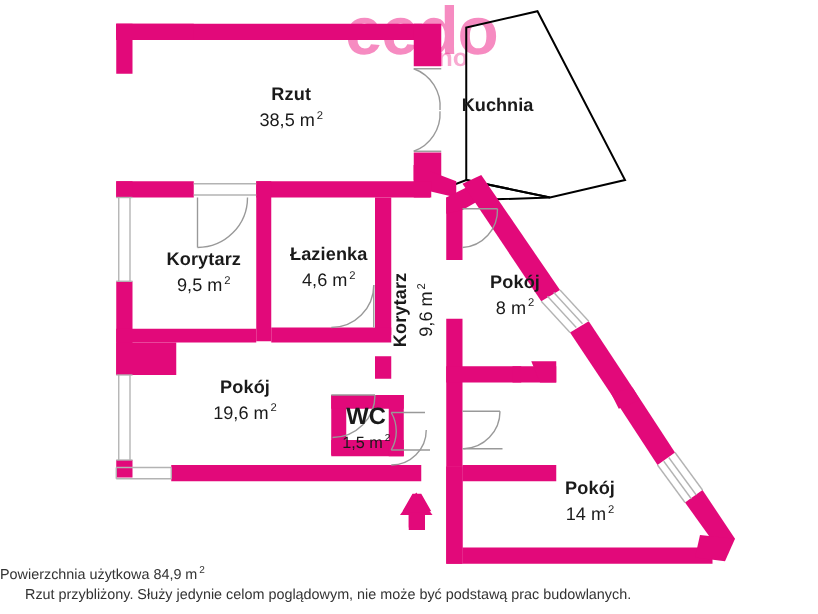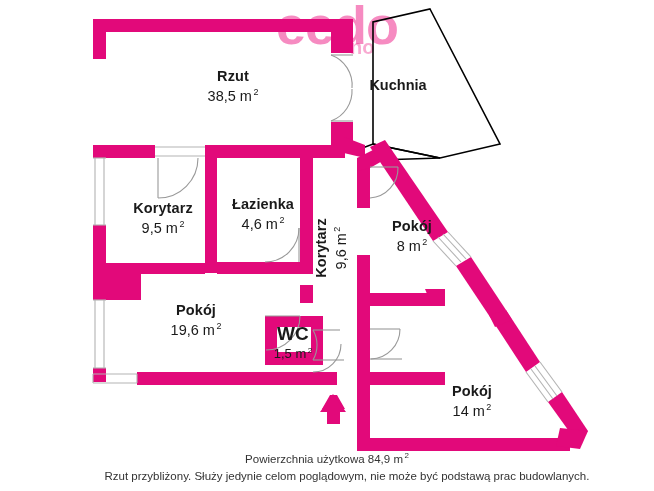--- a/index.html
+++ b/index.html
@@ -75,21 +75,21 @@
     font-weight: bold;
     color: #1a1a1a;
     white-space: nowrap;
     pointer-events: none;
   }
 
   .footer {
     position: absolute;
     left: 0;
     width: 654px;
-    text-align: center;
+    text-align: left;
     color: #333333;
     font-size: 11.5px;
     line-height: 1.45;
   }
   #footer-area  { top: 450px; }
   #footer-note  { top: 468px; padding-left: 20px; }
   .footer .sup { font-size: 8px; vertical-align: super; margin-left: 1.5px; }
 
   .watermark {
     position: absolute;

